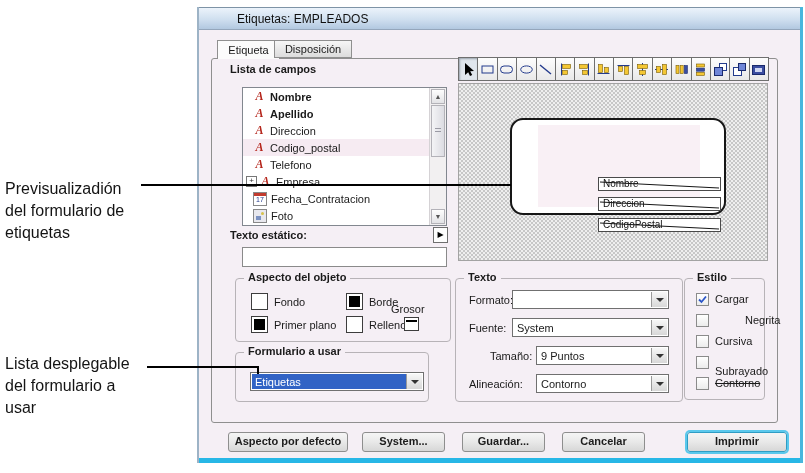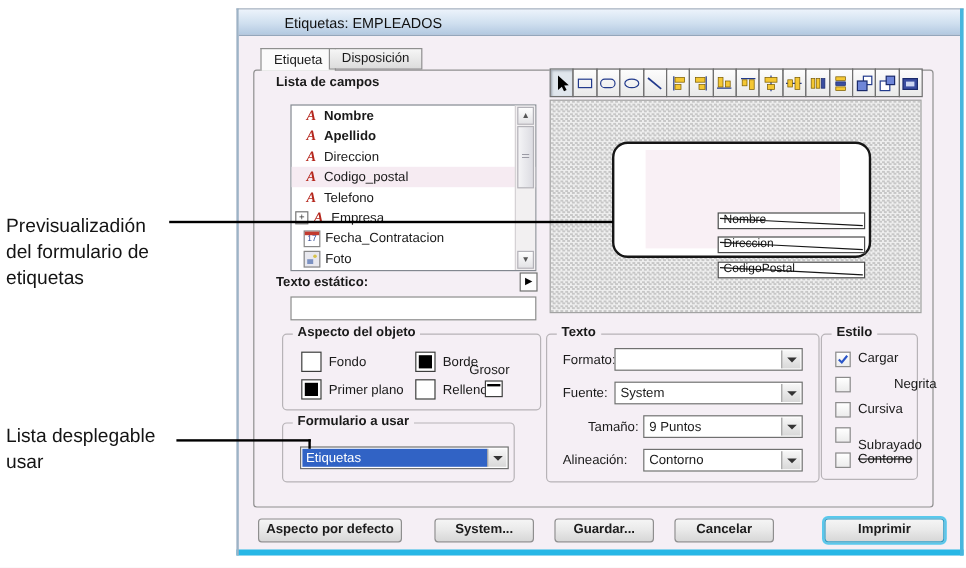--- a/index.html
+++ b/index.html
@@ -120,20 +120,21 @@
 
 <div class="callout" style="left:5px;top:178px;">
   <div>Previsualizadión</div>
   <div>del formulario de</div>
   <div>etiquetas</div>
 </div>
 <div class="cline" style="left:141px;top:184px;width:370px;"></div>
 
 <div class="callout" style="left:5px;top:353px;">
   <div>Lista desplegable</div>
+  <div>del formulario a</div>
   <div class="callout-l3">usar</div>
 </div>
 <div class="cline" style="left:147px;top:366px;width:112px;"></div>
 <div class="ctick" style="left:257px;top:366px;height:8px;"></div>
 
 <div class="dlg">
 
   <div class="titlebar">
     <span class="title">Etiquetas: EMPLEADOS</span>
   </div>
@@ -398,18 +399,18 @@
     <div class="cb" style="left:11px;top:35px;"></div>
     <span class="lbl" style="left:28px;top:35px;margin-left:32px;">Negrita</span>
     <div class="cb" style="left:11px;top:56px;"></div>
     <span class="lbl" style="left:30px;top:56px;">Cursiva</span>
     <div class="cb" style="left:11px;top:77px;"></div>
     <span class="lbl" style="left:30px;top:86px;">Subrayado</span>
     <div class="cb" style="left:11px;top:98px;"></div>
     <span class="lbl strike" style="left:30px;top:98px;">Contorno</span>
   </div>
 
-  <div class="fbtn" style="left:18px;width:120px;">Aspecto por defecto</div>
+  <div class="fbtn" style="left:31px;width:120px;">Aspecto por defecto</div>
   <div class="fbtn" style="left:165px;width:83px;">System...</div>
   <div class="fbtn" style="left:265px;width:83px;">Guardar...</div>
   <div class="fbtn" style="left:365px;width:83px;">Cancelar</div>
   <div class="fbtn default" style="left:490px;width:100px;">Imprimir</div>
 </div>
 
 </body></html>

